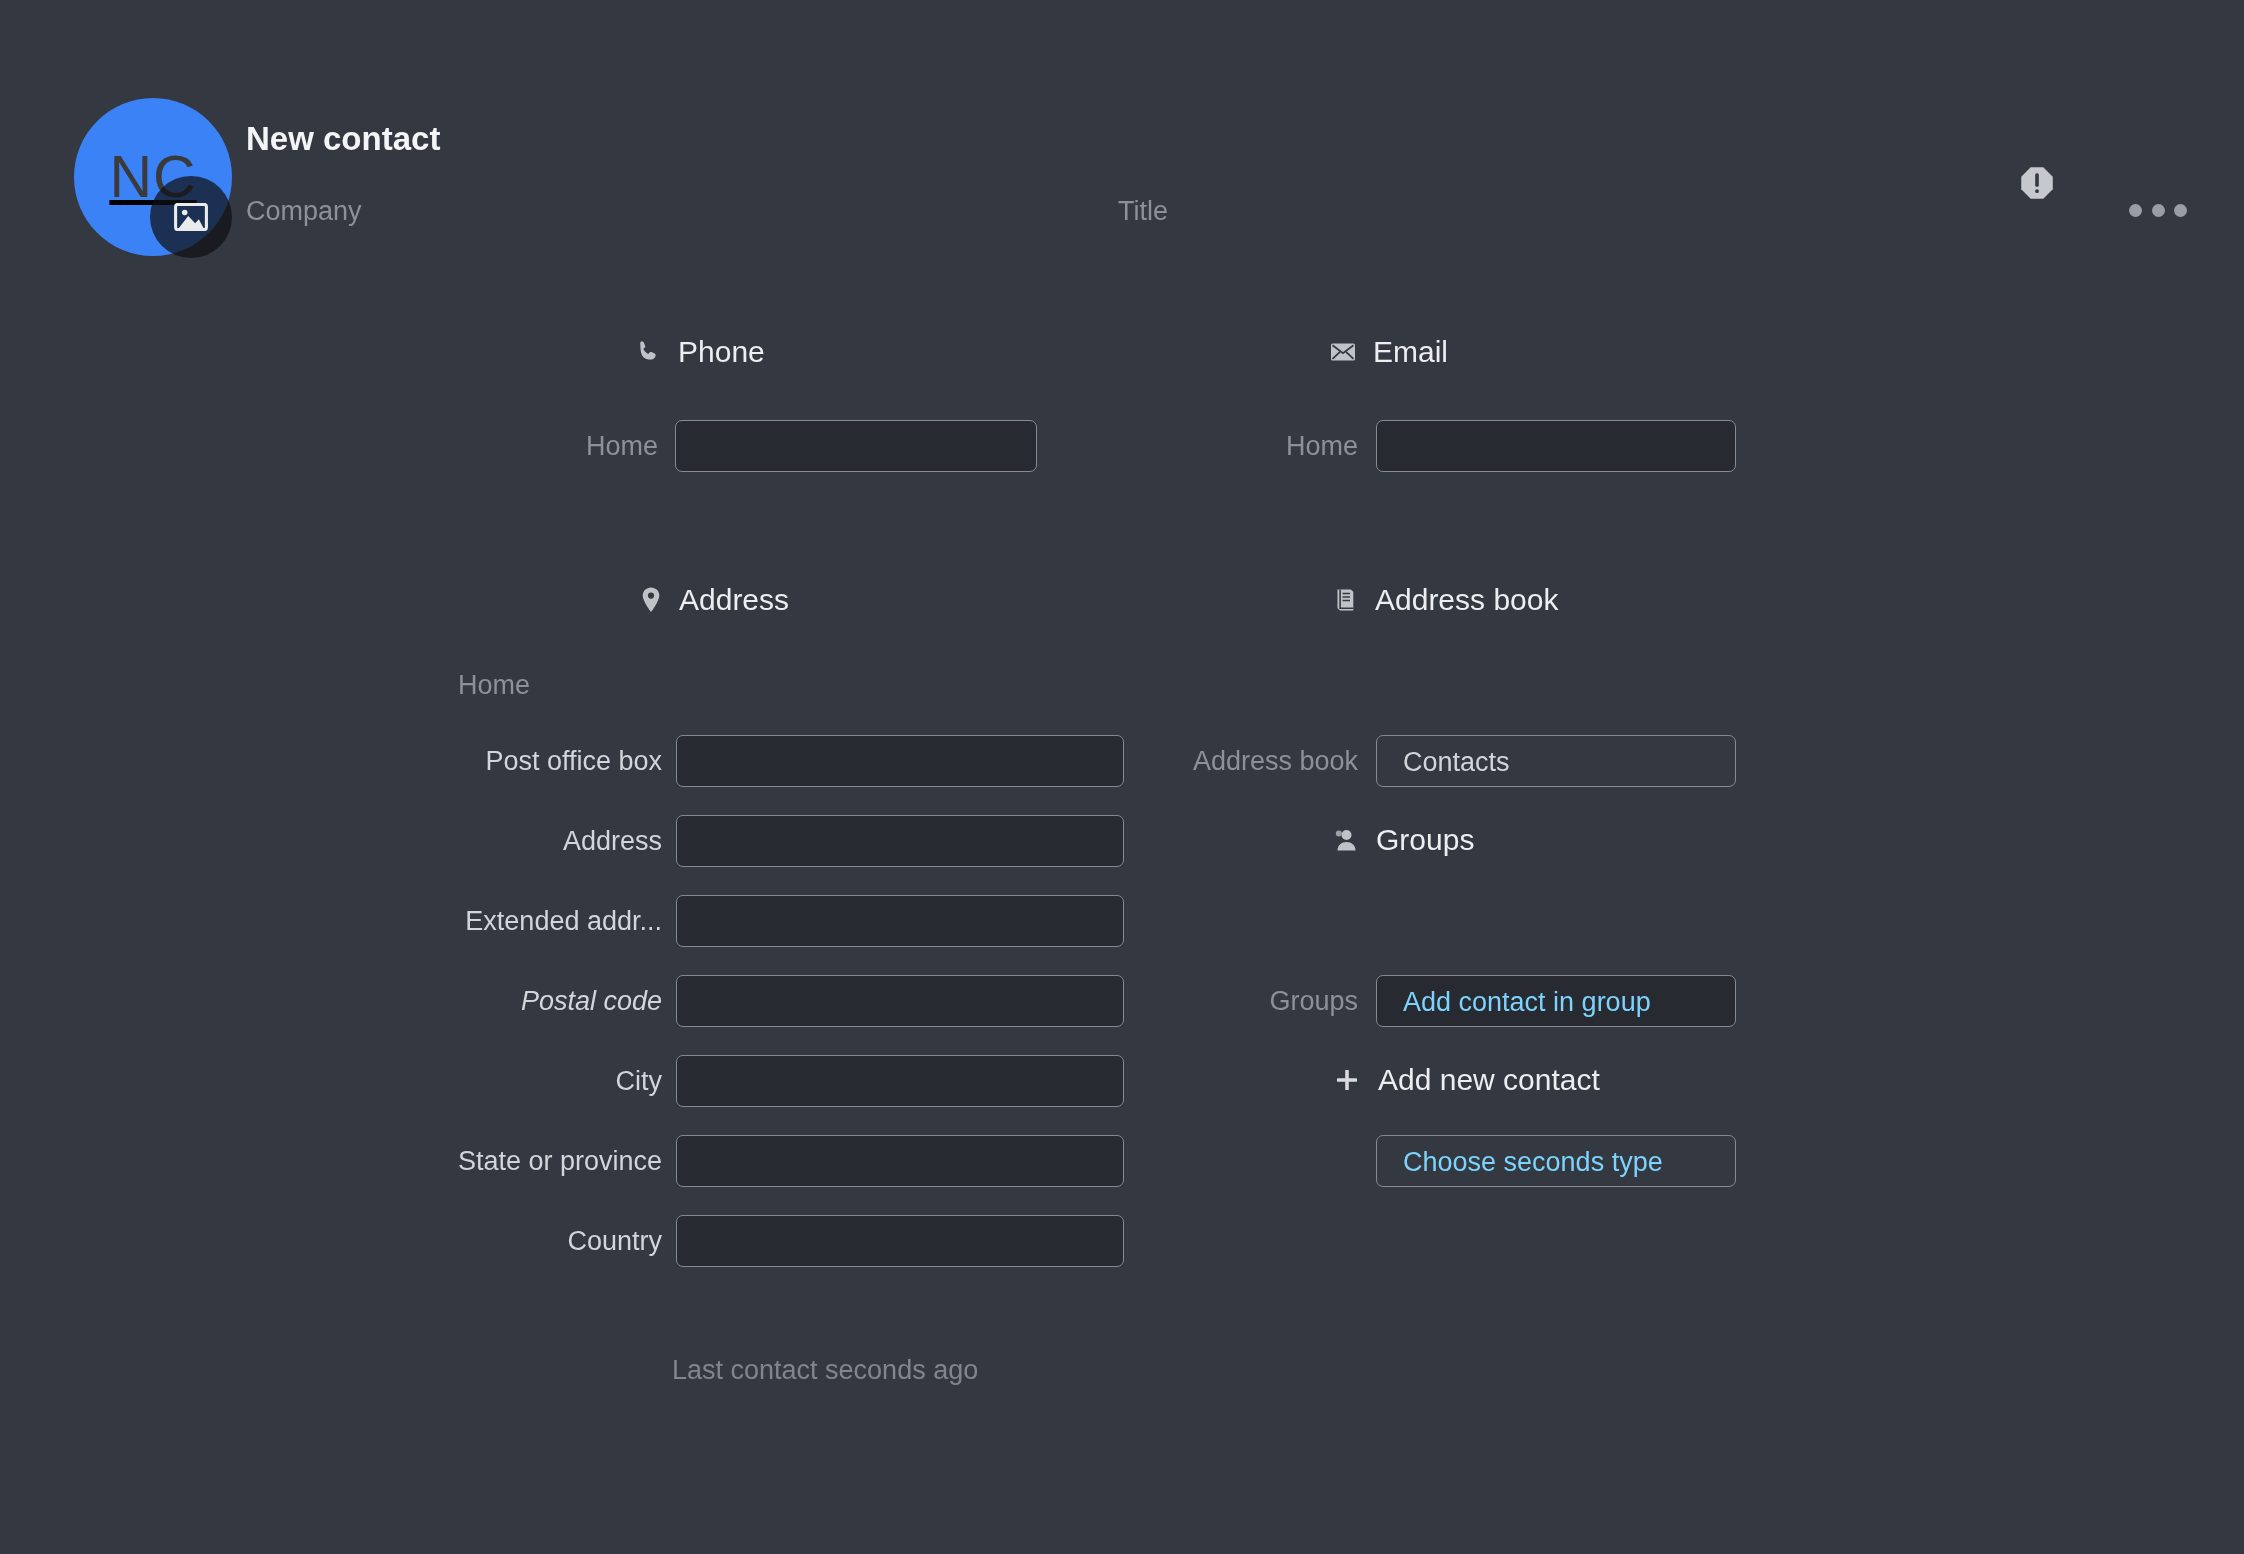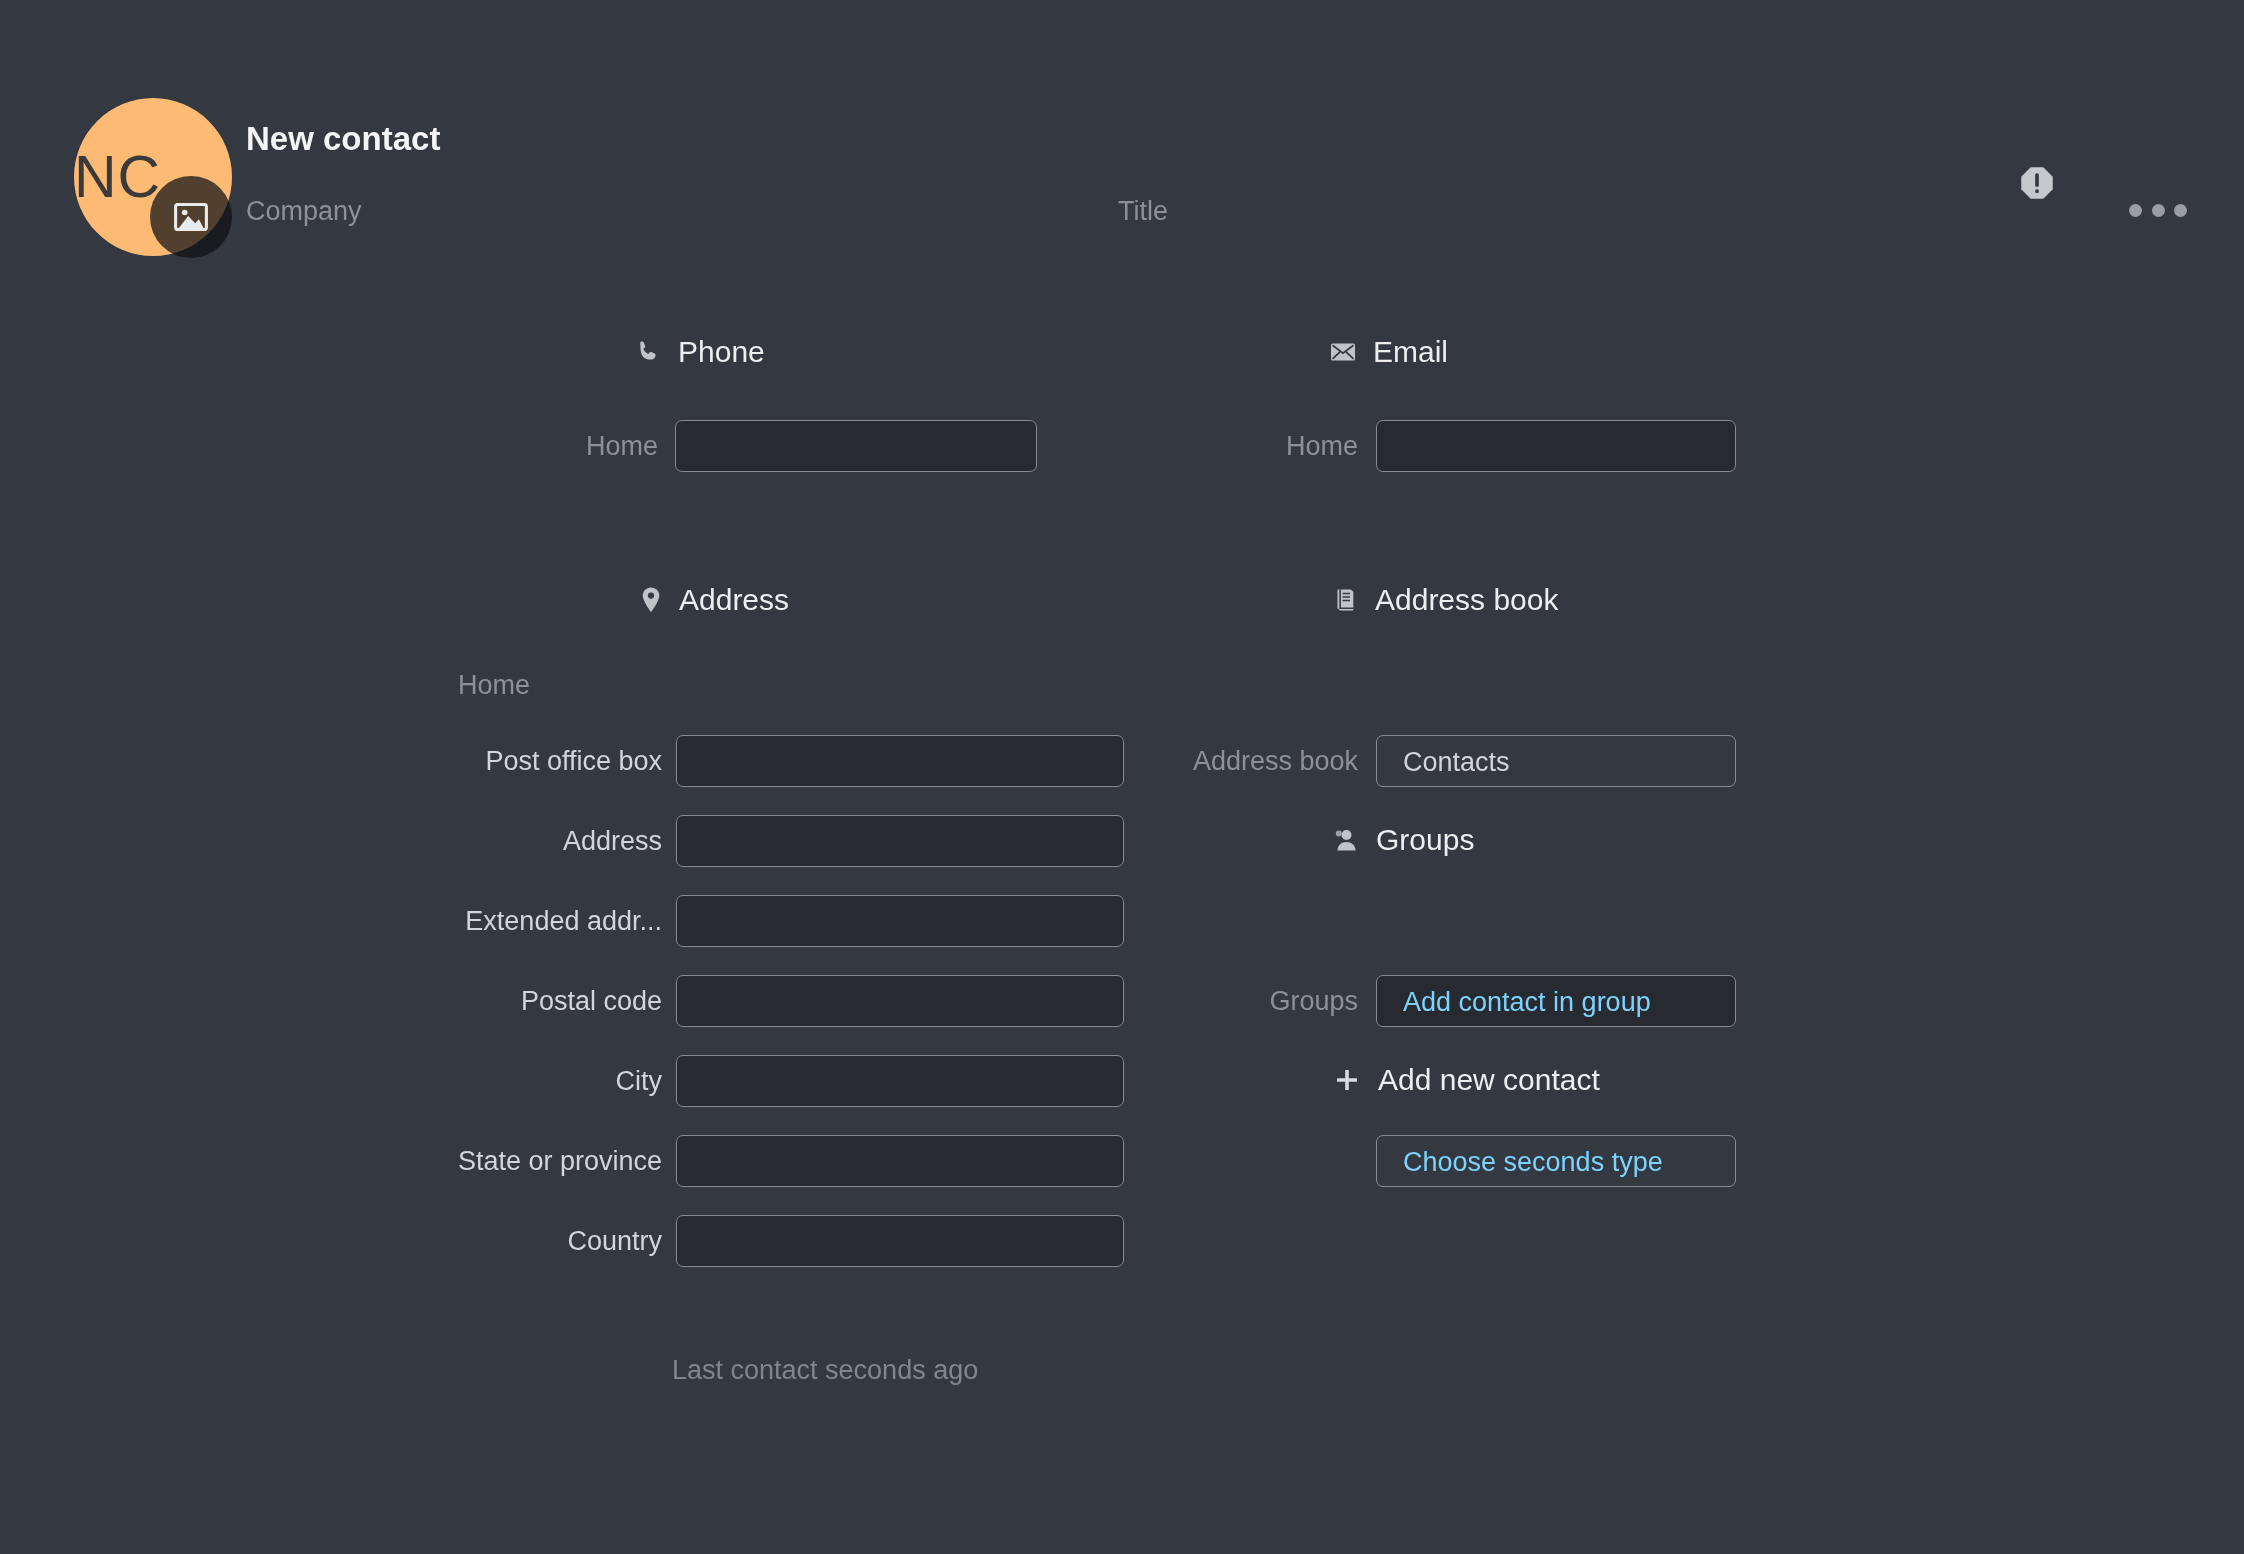--- a/index.html
+++ b/index.html
@@ -20,22 +20,22 @@
   
   .header { position: absolute; left: 0; top: 0; width: 2244px; height: 290px; }
 
   .avatar-wrap {
     position: absolute; left: 74px; top: 98px;
     width: 158px; height: 158px;
   }
   .avatar-circle {
     position: absolute; left: 0; top: 0;
     width: 158px; height: 158px; border-radius: 50%;
-    background: #fdba74;
-    display: flex; align-items: center; justify-content: flex-start;
+    background: #3b82f6;
+    display: flex; align-items: center; justify-content: center; text-decoration: underline;
   }
   .avatar-initials {
     font-size: 59px; color: #3a3a3a; letter-spacing: 1px;
     font-family: "Liberation Sans", sans-serif; font-weight: 400;
     line-height: 1;
   }
   .avatar-badge {
     position: absolute; left: 76px; top: 78px;
     width: 82px; height: 82px; border-radius: 50%;
     background: rgba(15,17,20,0.72);
@@ -203,21 +203,21 @@
     </div>
   </div>
 
   <div class="row" style="left:458px; top:895px; width:666px;">
     <div class="row-label" style="width:204px;">Extended addr...</div>
     <div class="field" style="width:448px; margin-left:14px;">
       <div class="field-text"></div>
     </div>
   </div>
 
-  <div class="row" style="left:458px; top:975px; width:666px;">
+  <div class="row" style="left:458px; top:975px; width:666px;font-style:italic;">
     <div class="row-label" style="width:204px;">Postal code</div>
     <div class="field" style="width:448px; margin-left:14px;">
       <div class="field-text"></div>
     </div>
   </div>
 
   <div class="row" style="left:458px; top:1055px; width:666px;">
     <div class="row-label" style="width:204px;">City</div>
     <div class="field" style="width:448px; margin-left:14px;">
       <div class="field-text"></div>

